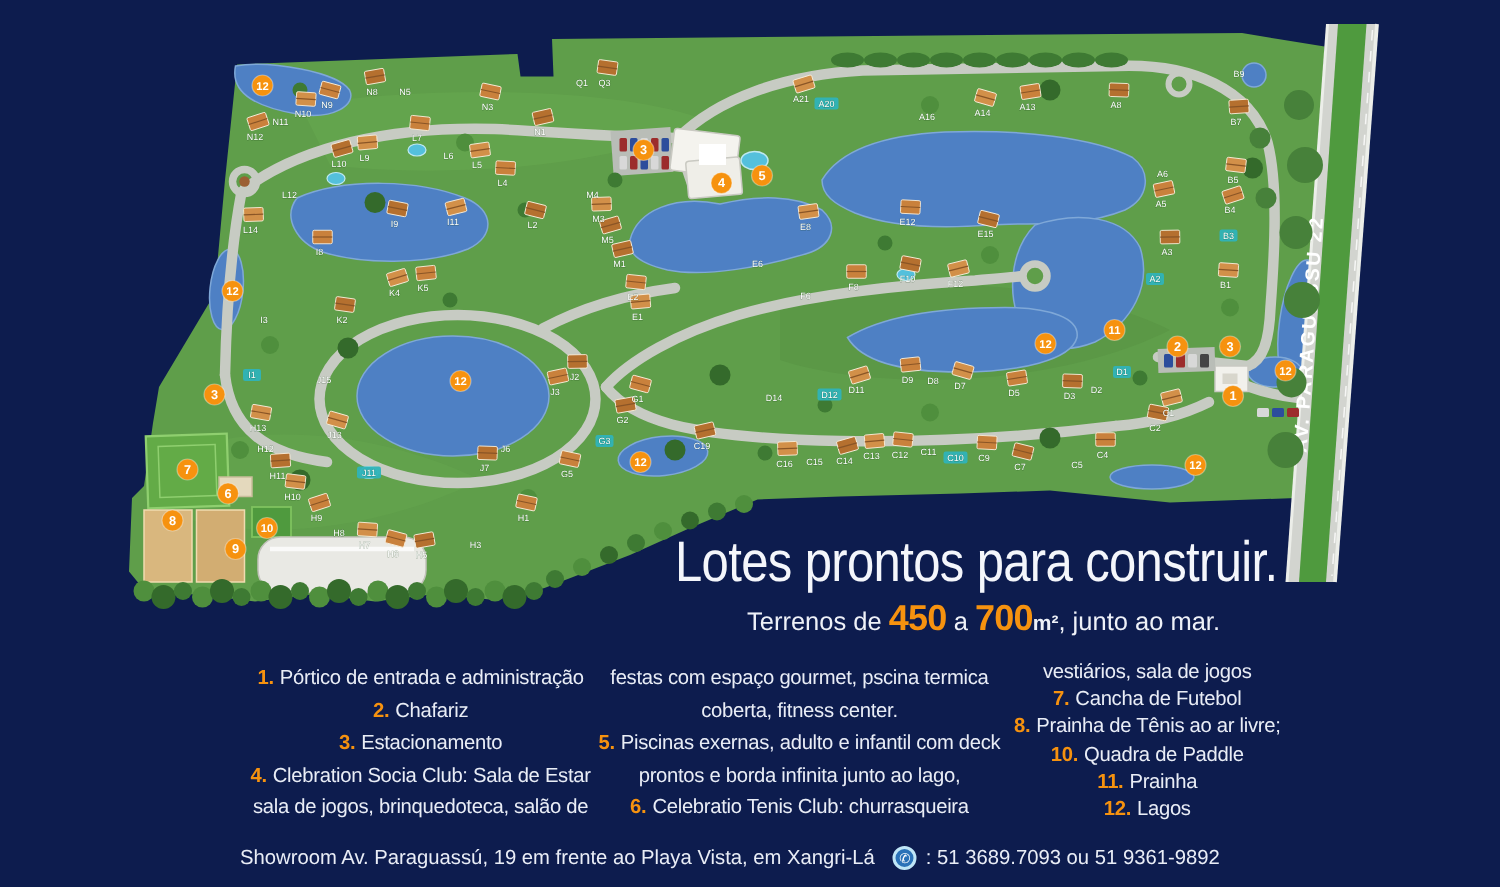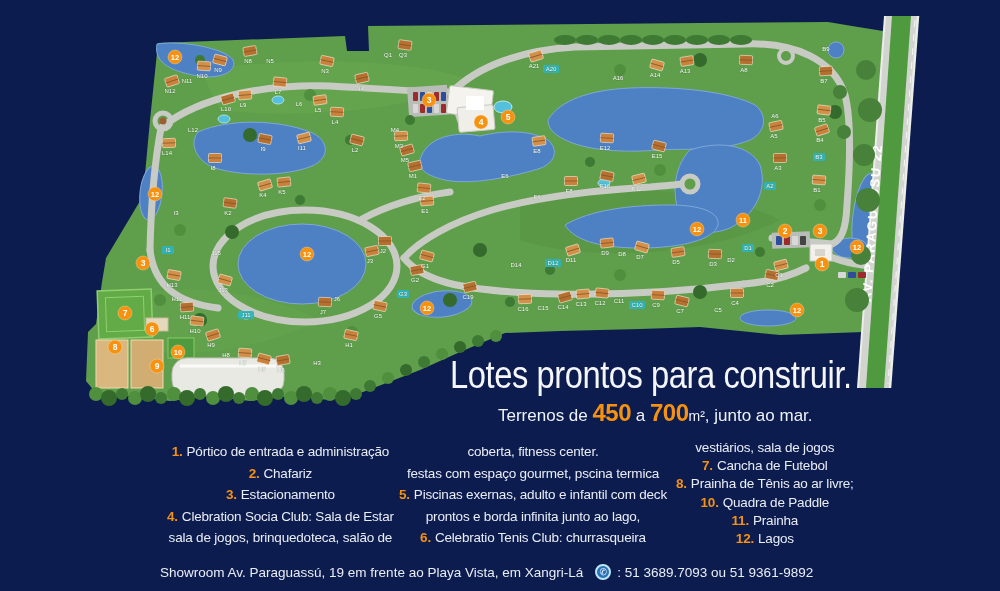--- a/index.html
+++ b/index.html
@@ -5,31 +5,31 @@
   html,body{margin:0;padding:0;background:#0d1c4e;}
   .stage{position:relative;width:1000px;height:591px;background:#0d1c4e;overflow:hidden;
          font-family:"Liberation Sans",sans-serif;color:#eef1f8;}
   .stage *{box-sizing:border-box;}
   svg{position:absolute;left:0;top:0;}
   .headline{position:absolute;left:450px;top:354px;font-size:38px;font-weight:400;
             color:#f4f6fb;transform:scaleX(.86);transform-origin:left top;
             letter-spacing:-.5px;white-space:nowrap;}
   .subline{position:absolute;left:498px;top:399px;font-size:17px;color:#eef1f8;white-space:nowrap;}
   .subline .big{font-size:24px;font-weight:bold;color:#f6920f;letter-spacing:-.5px;}
-  .subline .unit{font-size:14px;}
+  .subline .unit{font-size:14px;font-weight:bold;}
   .legend-col{position:absolute;font-size:13.5px;letter-spacing:-.2px;color:#e9edf6;text-align:center;}
   .legend-col .lline{line-height:21.5px;white-space:nowrap;}
   .legend-col.c3 .lline{line-height:18.2px;}
   .lnum{color:#f6920f;font-weight:bold;margin-right:4px;}
   .legend-col .lnum:empty{margin-right:0;}
   #col1{left:167px;top:441px;}
   #col2{left:399px;top:441px;}
   #col3{left:676px;top:439px;}
   .footerbar{position:absolute;left:160px;top:564px;font-size:13.5px;color:#e9edf6;
-             display:flex;align-items:center;gap:6px;white-space:nowrap;}
+             display:flex;align-items:flex-start;gap:6px;white-space:nowrap;}
   .phone-ic{display:inline-flex;width:16px;height:16px;border-radius:50%;
             background:#2a72b8;border:2px solid #bfe6f7;align-items:center;justify-content:center;
             font-size:9px;color:#fff;margin-left:6px;}
 </style>
 </head>
 <body>
 
 <div class="stage">
 
   <svg width="1000" height="591" viewBox="0 0 1000 591">
@@ -913,22 +913,22 @@
   <div class="subline"><span>Terrenos de </span><span class="big">450</span><span> a </span><span class="big">700</span><span class="unit">m²</span><span>, junto ao mar.</span></div>
 
   <div id="col1" class="legend-col">
       <div class="lline"><span class="lnum">1.</span><span class="ltxt">Pórtico de entrada e administração</span></div>
       <div class="lline"><span class="lnum">2.</span><span class="ltxt">Chafariz</span></div>
       <div class="lline"><span class="lnum">3.</span><span class="ltxt">Estacionamento</span></div>
       <div class="lline"><span class="lnum">4.</span><span class="ltxt">Clebration Socia Club: Sala de Estar</span></div>
       <div class="lline"><span class="lnum"></span><span class="ltxt">sala de jogos, brinquedoteca, salão de</span></div>
     </div>
   <div id="col2" class="legend-col">
+      <div class="lline"><span class="lnum"></span><span class="ltxt">festas com espaço gourmet, pscina termica</span></div>
       <div class="lline"><span class="lnum"></span><span class="ltxt">coberta, fitness center.</span></div>
-      <div class="lline"><span class="lnum"></span><span class="ltxt">festas com espaço gourmet, pscina termica</span></div>
       <div class="lline"><span class="lnum">5.</span><span class="ltxt">Piscinas exernas, adulto e infantil com deck</span></div>
       <div class="lline"><span class="lnum"></span><span class="ltxt">prontos e borda infinita junto ao lago,</span></div>
       <div class="lline"><span class="lnum">6.</span><span class="ltxt">Celebratio Tenis Club: churrasqueira</span></div>
     </div>
   <div id="col3" class="legend-col c3">
       <div class="lline"><span class="lnum"></span><span class="ltxt">vestiários, sala de jogos</span></div>
       <div class="lline"><span class="lnum">7.</span><span class="ltxt">Cancha de Futebol</span></div>
       <div class="lline"><span class="lnum">8.</span><span class="ltxt">Prainha de Tênis ao ar livre;</span></div>
       <div class="lline"><span class="lnum">10.</span><span class="ltxt">Quadra de Paddle</span></div>
       <div class="lline"><span class="lnum">11.</span><span class="ltxt">Prainha</span></div>

